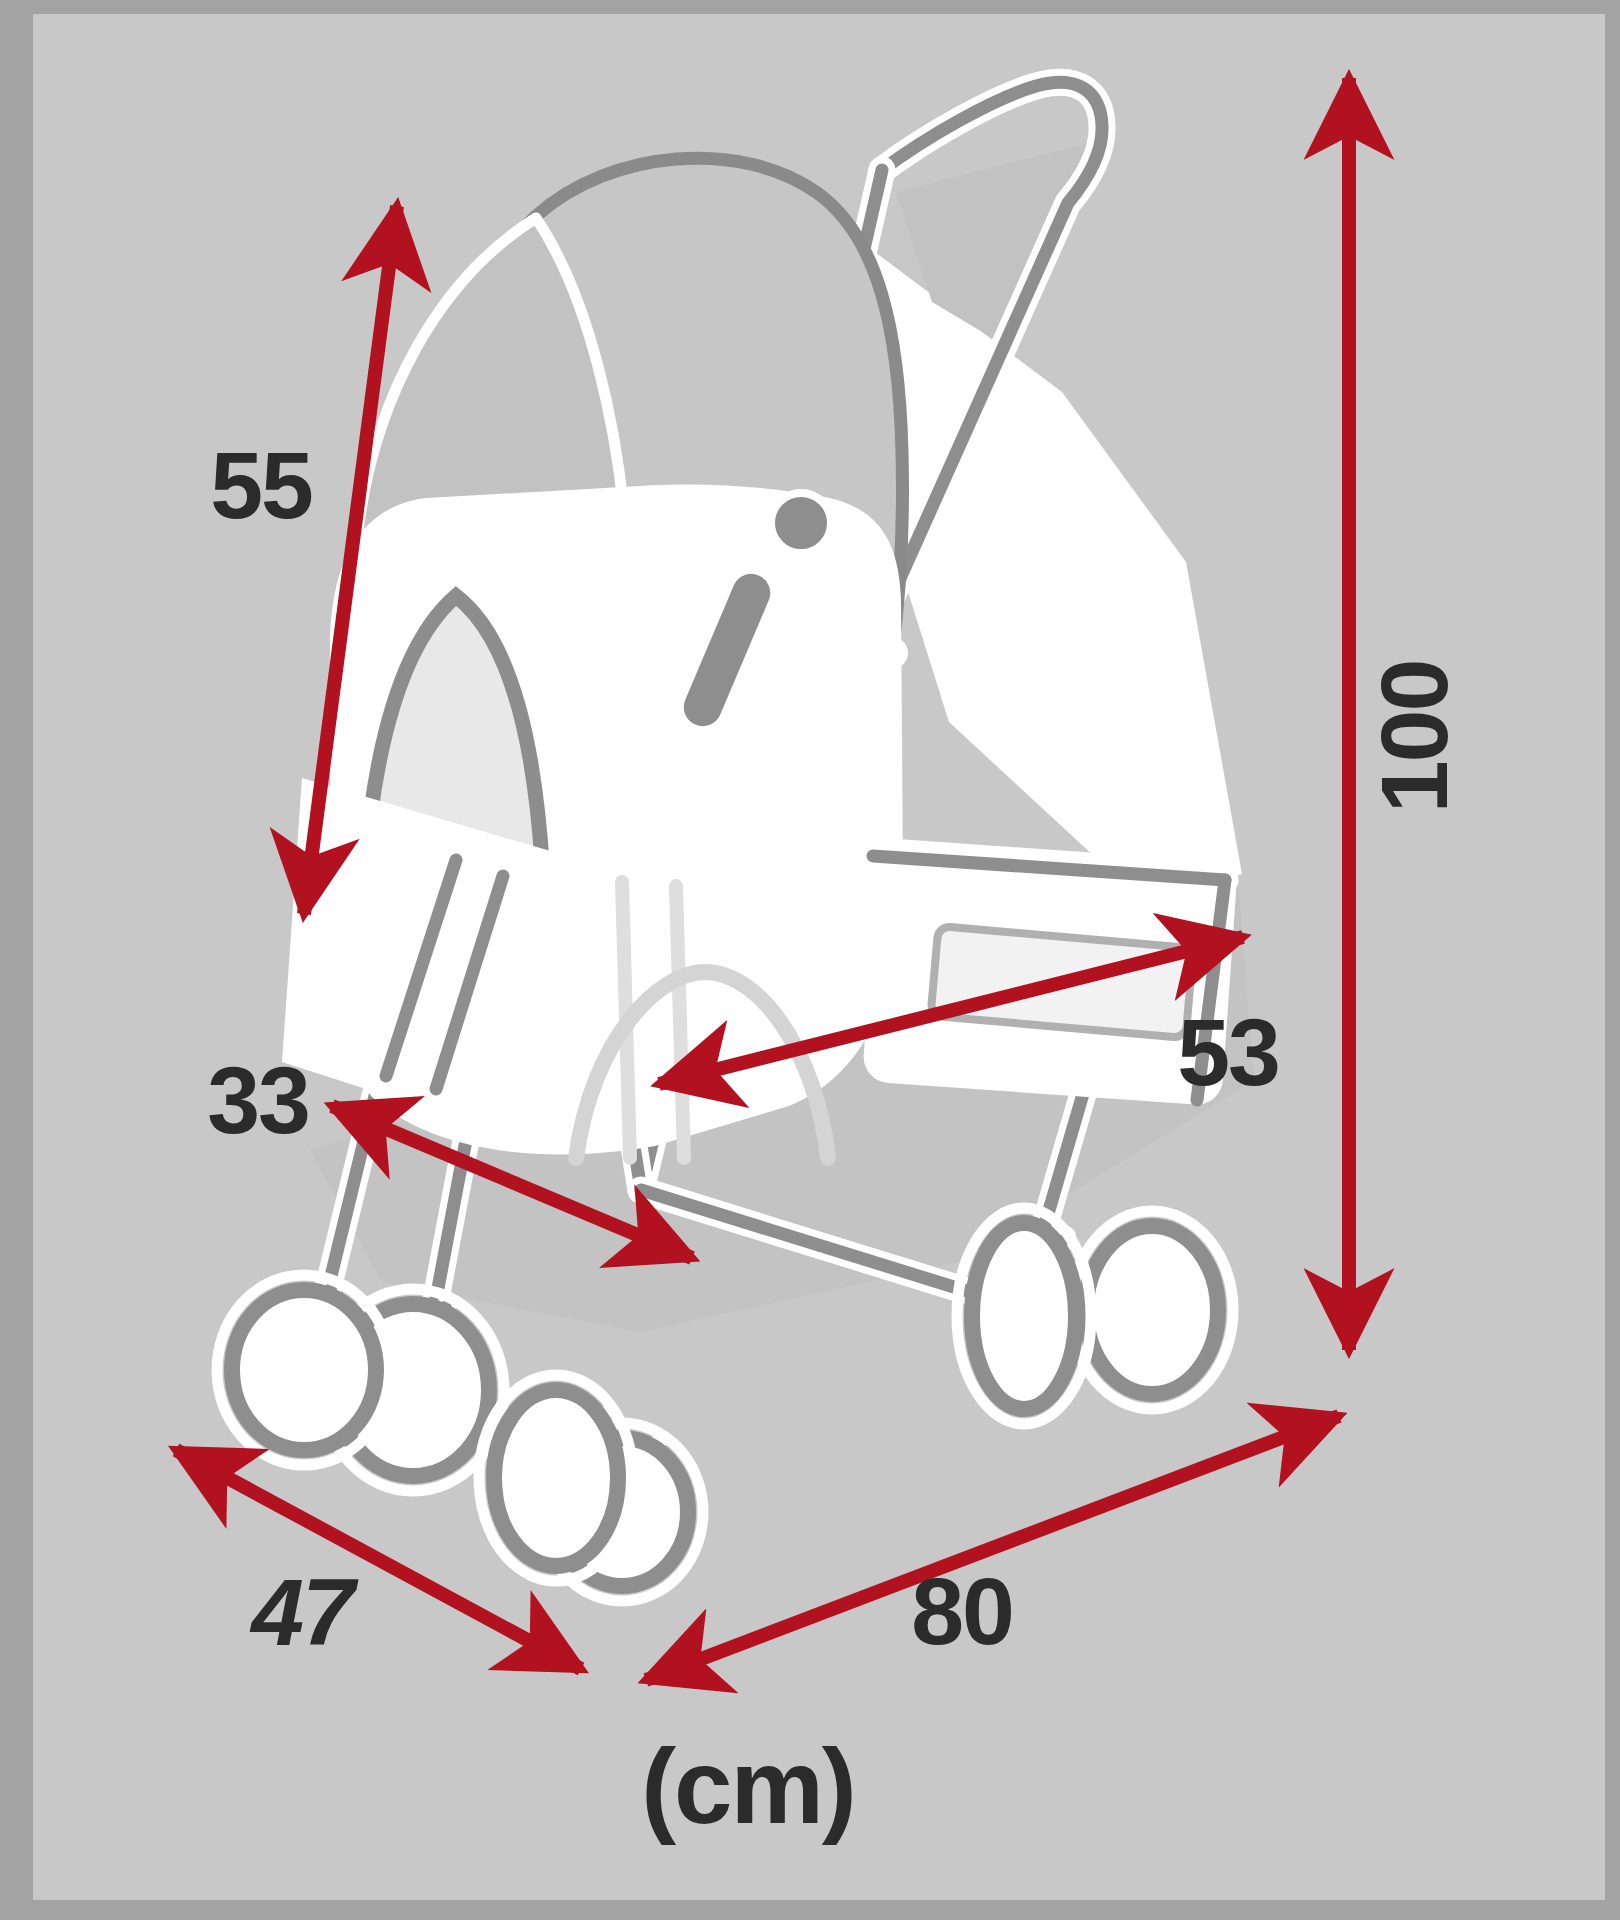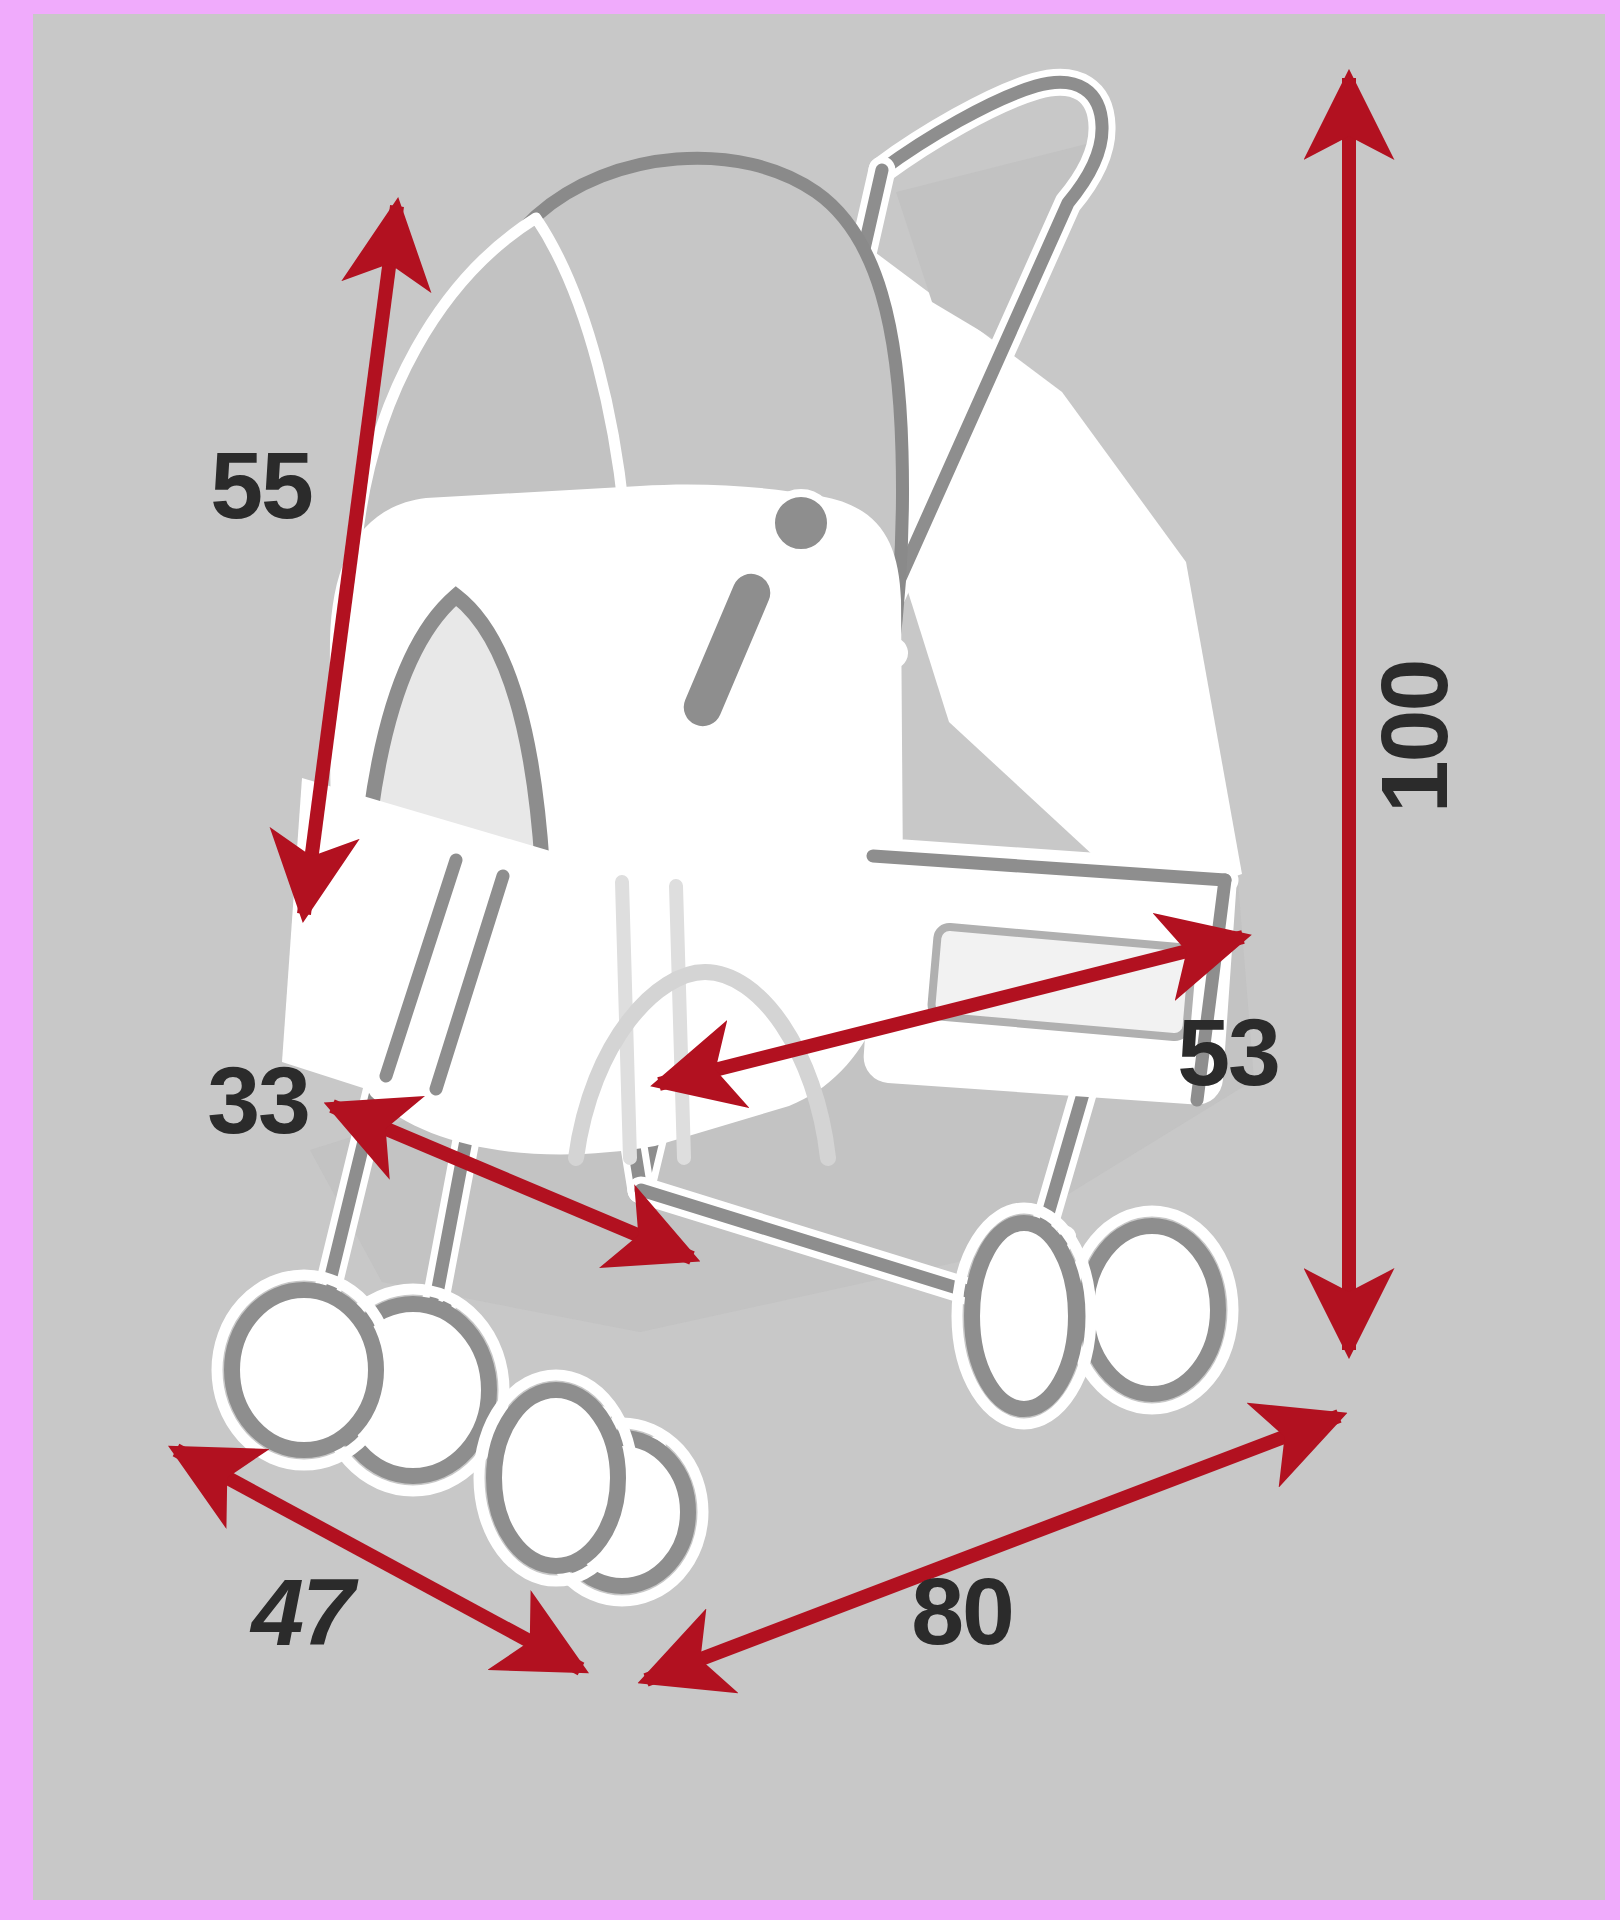--- a/index.html
+++ b/index.html
@@ -1,19 +1,19 @@
 <!DOCTYPE html>
 <html><head>
 <meta charset="utf-8">
 <style>
   html,body{margin:0;padding:0;background:#ffffff;}
   #stage{
     position:relative;
     width:1620px;height:1920px;
-    background:#f0abfc;
+    background:#a3a3a3;
     overflow:hidden;
     font-family:"Liberation Sans", sans-serif;
   }
   #art{position:absolute;left:0;top:0;}
   .casing{fill:none;stroke:#ffffff;stroke-width:27;stroke-linecap:round;stroke-linejoin:round;}
   .tube{fill:none;stroke:#8e8e8e;stroke-width:13;stroke-linecap:round;stroke-linejoin:round;}
   .casing-sm{fill:none;stroke:#ffffff;stroke-width:20;stroke-linecap:round;}
   .tube-sm{fill:none;stroke:#8e8e8e;stroke-width:11;stroke-linecap:round;}
   .tire{fill:#ffffff;stroke:#8e8e8e;stroke-width:16;}
   .rim{fill:none;stroke:#ffffff;stroke-width:11;}
@@ -150,14 +150,15 @@
       <line class="dim" x1="646" y1="1680" x2="1339" y2="1416"></line>
     </g>
   </svg>
 
   <div class="lbl" style="left:261px;  top:485px;">55</div>
   <div class="lbl rot" style="left:1414px; top:737px;">100</div>
   <div class="lbl" style="left:1228px; top:1032px;margin-top:20px;">53</div>
   <div class="lbl" style="left:258px;  top:1100px;">33</div>
   <div class="lbl" style="left:302px;  top:1612px;font-style:italic;">47</div>
   <div class="lbl" style="left:962px;  top:1611px;">80</div>
+  <div class="lbl unit" style="left:748px;  top:1786px;">(cm)</div>
 
 </div>
 
 </body></html>

